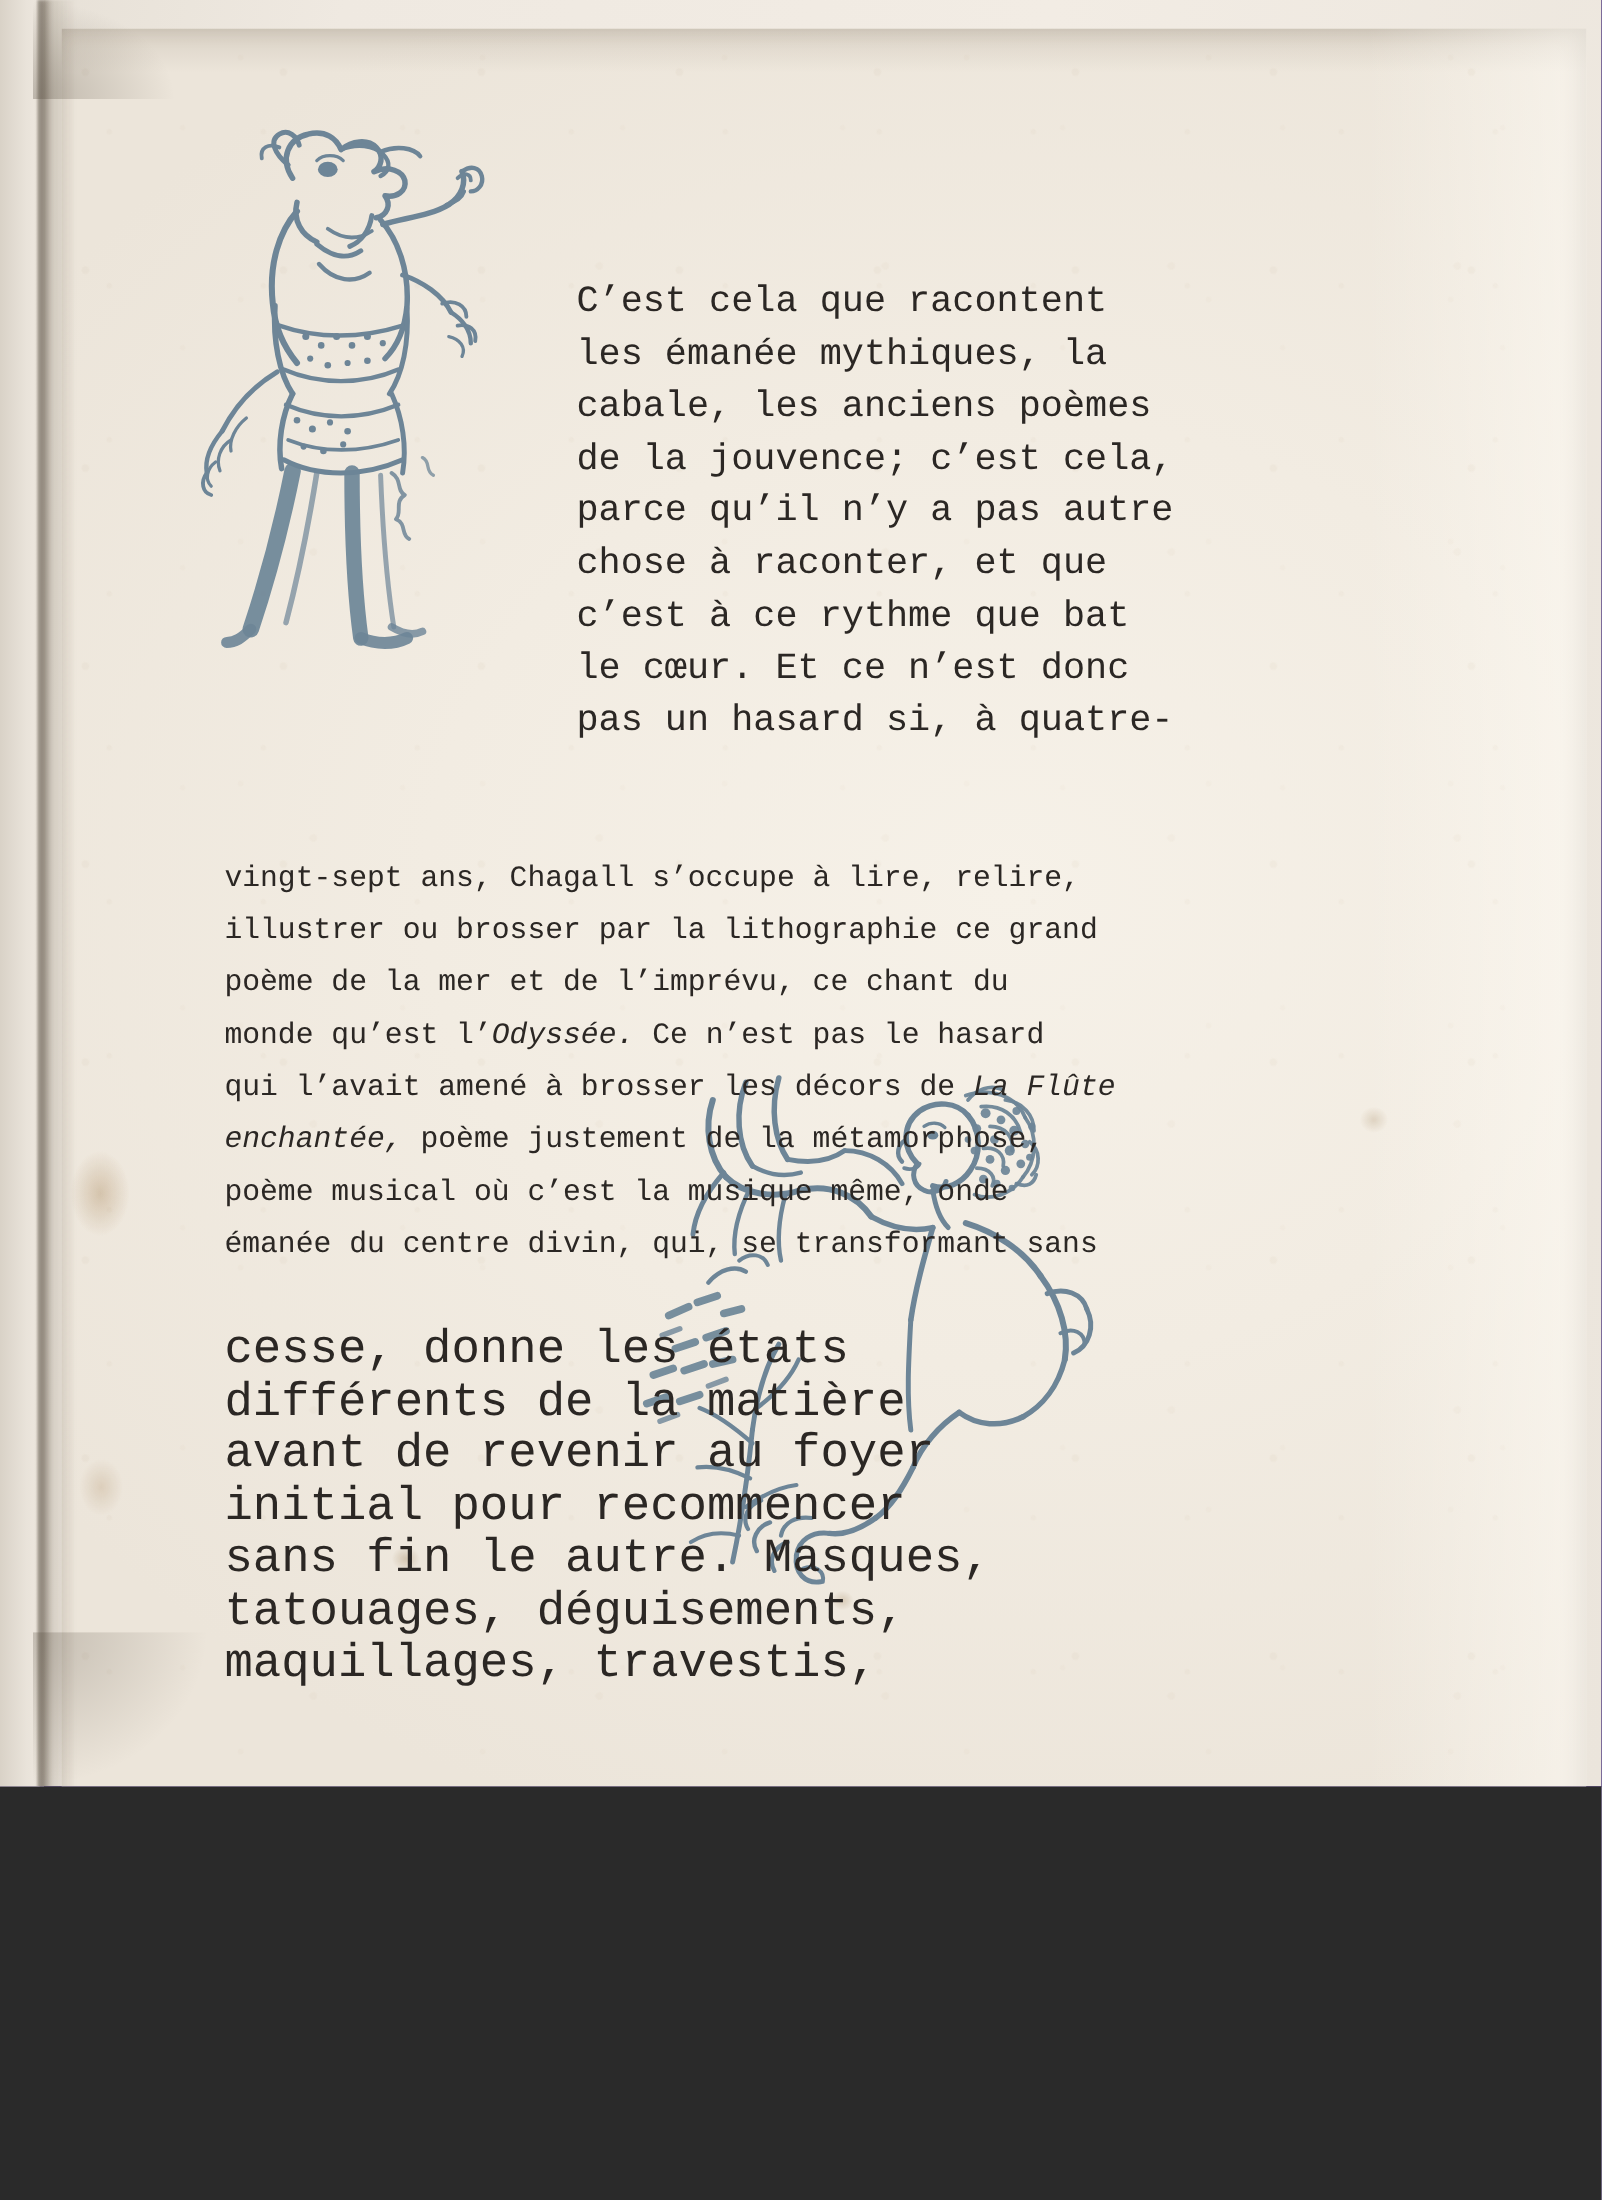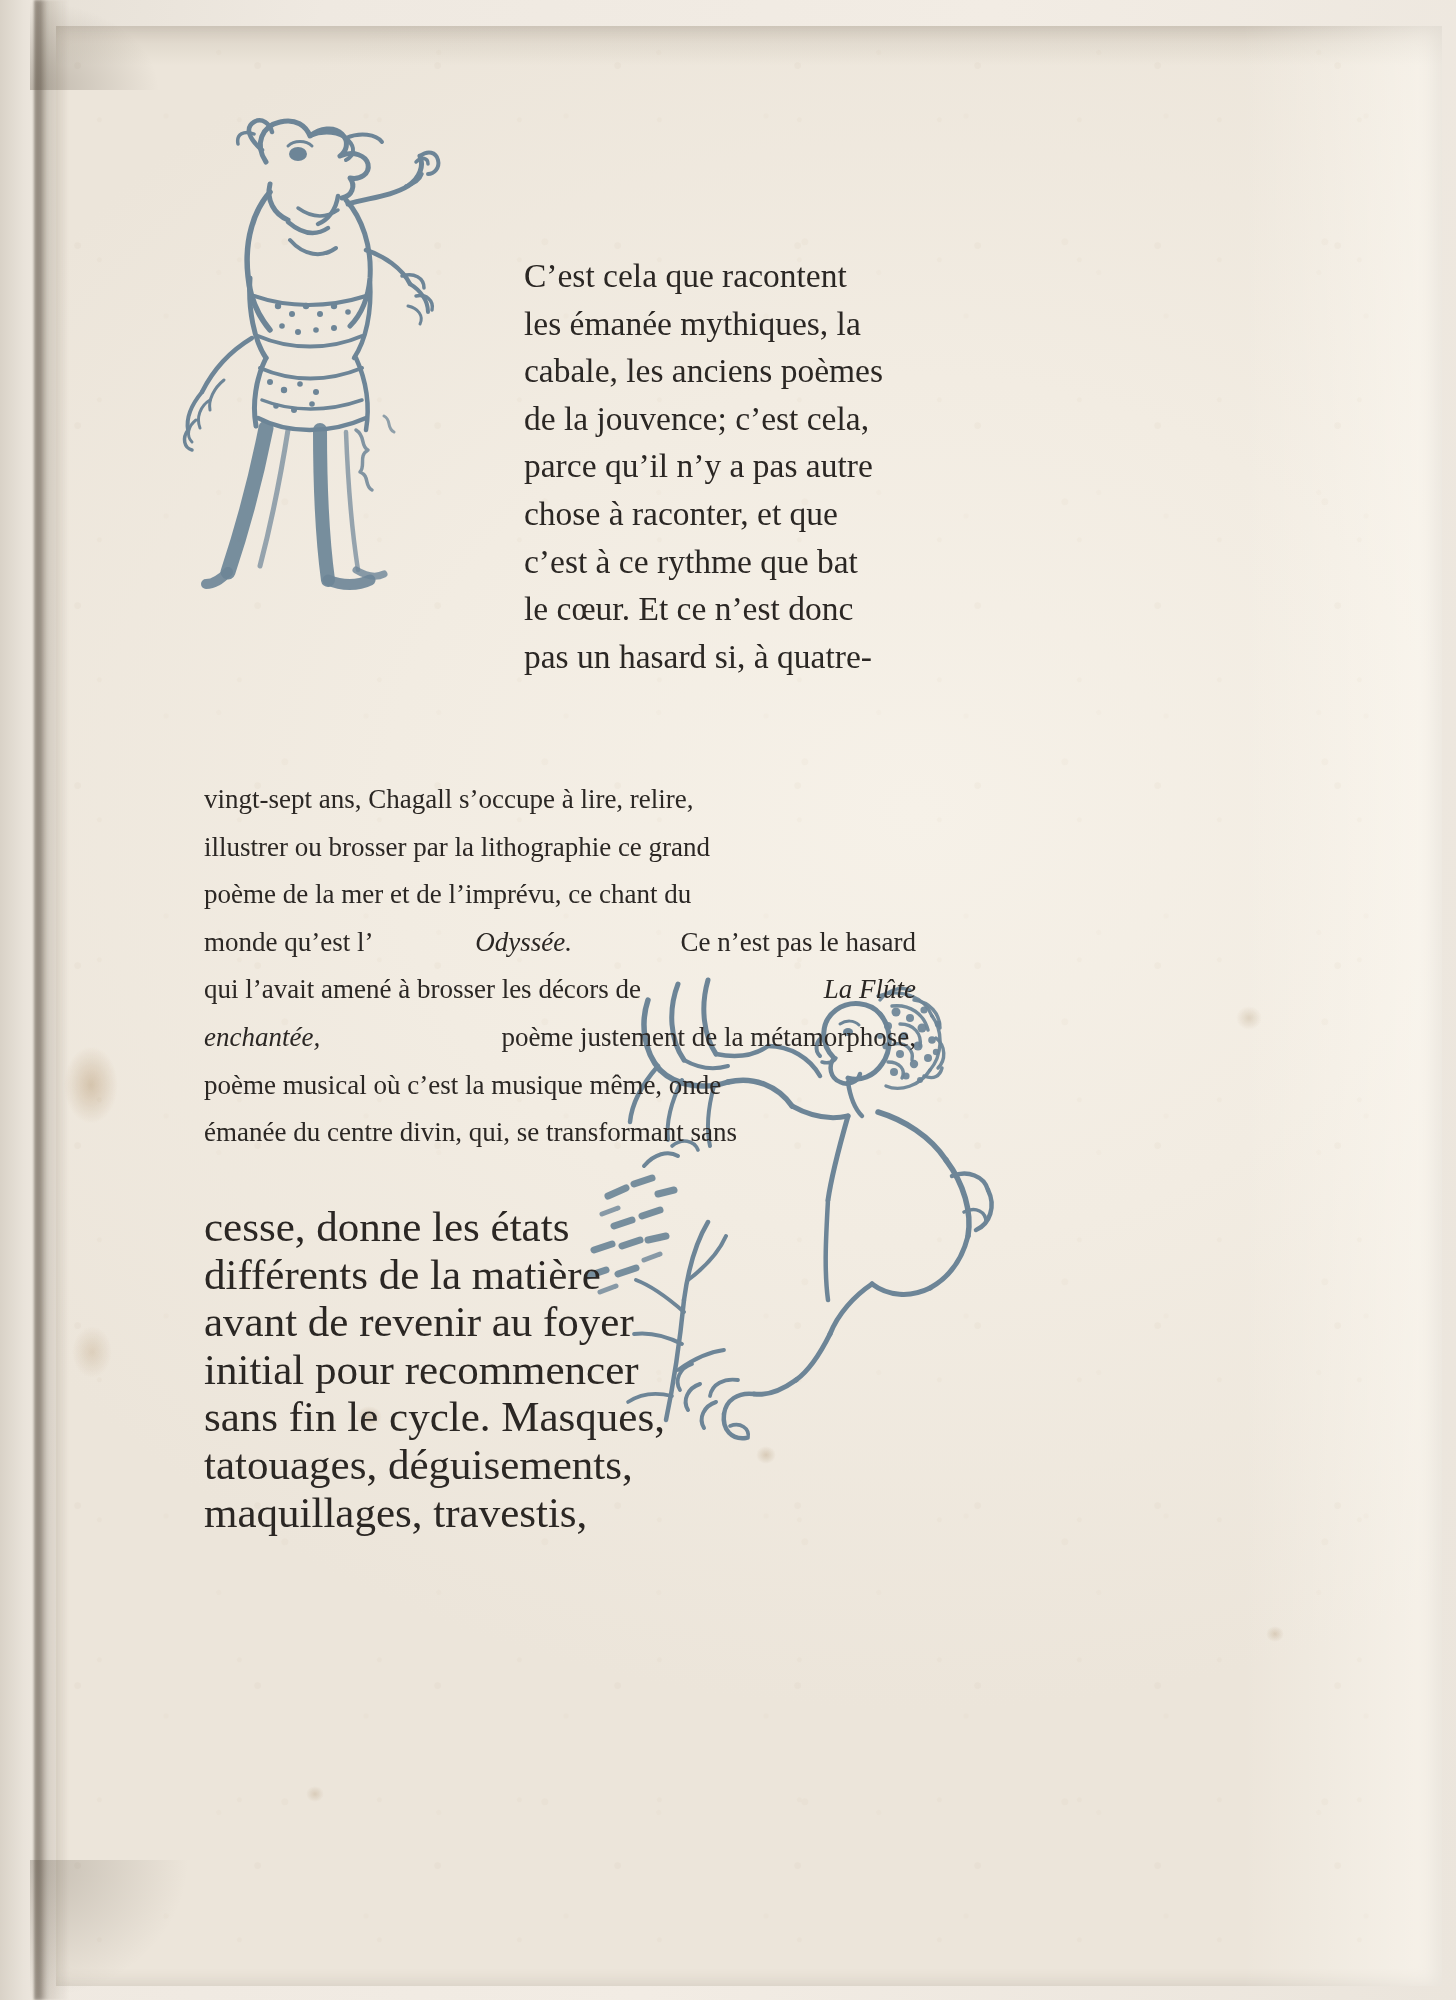--- a/index.html
+++ b/index.html
@@ -3,24 +3,24 @@
 <meta charset="utf-8">
 <style>
   html, body {
     margin: 0;
     padding: 0;
     background: #2a2a2a;
   }
   .page-photo {
     position: relative;
     width: 1456px;
-    height: 2000px;
+    height: 1624px;
     overflow: hidden;
     background: #8b5cf6;
-    font-family: Liberation Serif, serif;
+    font-family: Liberation Mono, monospace;
   }
 
   
   .backdrop {
     position: absolute;
     inset: 0;
     background:
       linear-gradient(100deg, #e6e0d6 0%, #efe9e1 18%, #f2ece4 55%, #ebe5dc 100%);
   }
 
@@ -427,18 +427,18 @@
     </div>
     <div class="jline"><span>poème musical où c’est la musique même, onde</span></div>
     <div class="jline"><span>émanée du centre divin, qui, se transformant sans</span></div>
   </div>
 
   <div class="para-left">
     <div class="jline"><span>cesse, donne les états</span></div>
     <div class="jline"><span>différents de la matière</span></div>
     <div class="jline"><span>avant de revenir au foyer</span></div>
     <div class="jline"><span>initial pour recommencer</span></div>
-    <div class="jline"><span>sans fin le cycle. Masques,</span></div>
+    <div class="jline"><span>sans fin le autre. Masques,</span></div>
     <div class="jline"><span>tatouages, déguisements,</span></div>
     <div class="jline"><span>maquillages, travestis,</span></div>
   </div>
 
 </div>
 
 </body></html>

